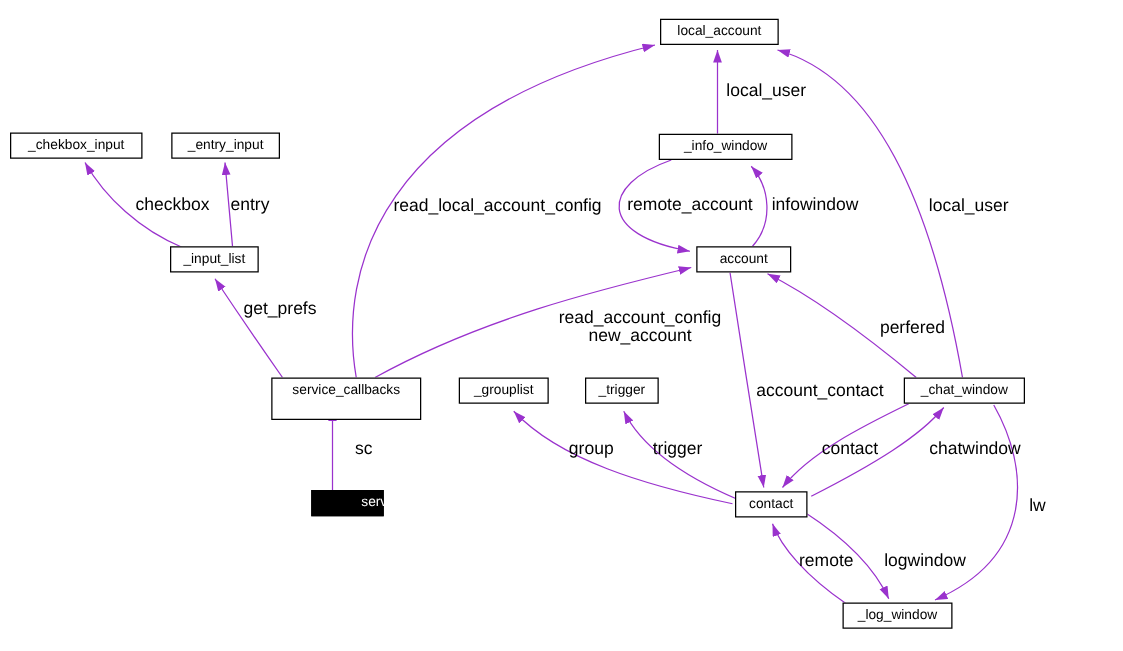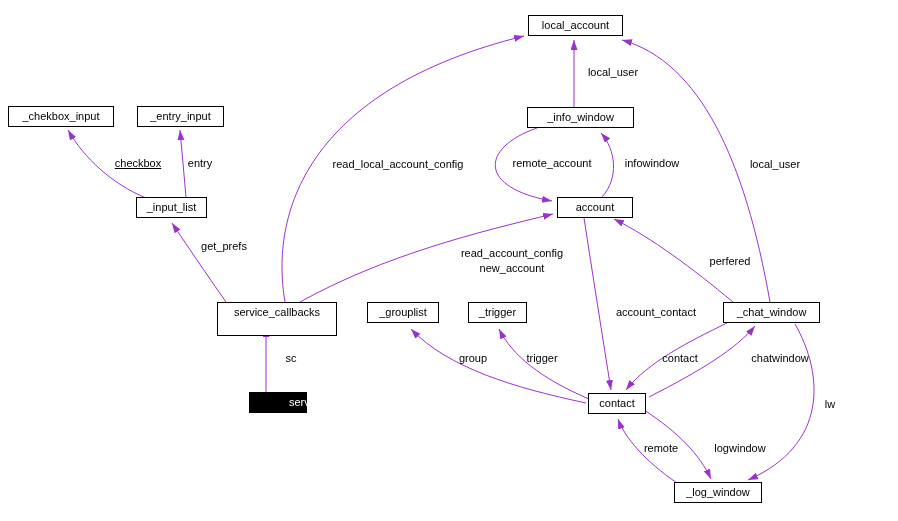--- a/index.html
+++ b/index.html
@@ -39,21 +39,21 @@
     cursor: pointer;
   }
   .node-dark {
     background: #000000;
     color: #ffffff;
     border-color: #000000;
   }
   .edge-label {
     position: absolute;
     transform: translate(-50%, -50%);
-    font-size: 11px;
+    font-size: 14px;
     color: #000000;
     white-space: nowrap;
   }
 </style>
 </head>
 <body>
 
 <div class="canvas" style="background: rgb(255, 255, 255);">
   <svg class="edge-layer" xmlns="http://www.w3.org/2000/svg" width="898" height="521" viewBox="0 0 898 521">
     <defs>
@@ -76,21 +76,21 @@
         <path d="M586,403 C515,388 448,368 411,329" class="edge" stroke="#9a32cd" marker-end="url(#arrowhead)"></path>
         <path d="M589,399 C540,378 512,355 499,329" class="edge" stroke="#9a32cd" marker-end="url(#arrowhead)"></path>
         <path d="M727,323 C690,341 648,362 626,390" class="edge" stroke="#9a32cd" marker-end="url(#arrowhead)"></path>
         <path d="M649,397 C700,371 736,349 755,326" class="edge" stroke="#9a32cd" marker-end="url(#arrowhead)"></path>
         <path d="M677,483 C645,461 625,438 618,419" class="edge" stroke="#9a32cd" marker-end="url(#arrowhead)"></path>
         <path d="M644,410 C678,432 700,455 711,479" class="edge" stroke="#9a32cd" marker-end="url(#arrowhead)"></path>
         <path d="M795,324 C824,375 828,445 748,480" class="edge" stroke="#9a32cd" marker-end="url(#arrowhead)"></path>
         <path d="M266,392 L266,327" class="edge" stroke="#9a32cd" marker-end="url(#arrowhead)"></path>
       </g>
   </svg>
-<div class="edge-label" style="left: 138px; top: 163px; text-decoration: underline;">checkbox</div>
+<div class="edge-label" style="left: 138px; top: 163px;">checkbox</div>
     <div class="edge-label" style="left: 200px; top: 163px;">entry</div>
     <div class="edge-label" style="left: 224px; top: 246px; text-align: right;">get_prefs</div>
     <div class="edge-label" style="left: 398px; top: 164px;">read_local_account_config</div>
     <div class="edge-label" style="left: 613px; top: 72px;">local_user</div>
     <div class="edge-label" style="left: 775px; top: 164px;">local_user</div>
     <div class="edge-label" style="left: 552px; top: 163px;">remote_account</div>
     <div class="edge-label" style="left: 652px; top: 163px;">infowindow</div>
     <div class="edge-label" style="left: 512px; top: 253px;">read_account_config</div>
     <div class="edge-label" style="left: 512px; top: 268px;">new_account</div>
     <div class="edge-label" style="left: 730px; top: 261px;">perfered</div>

